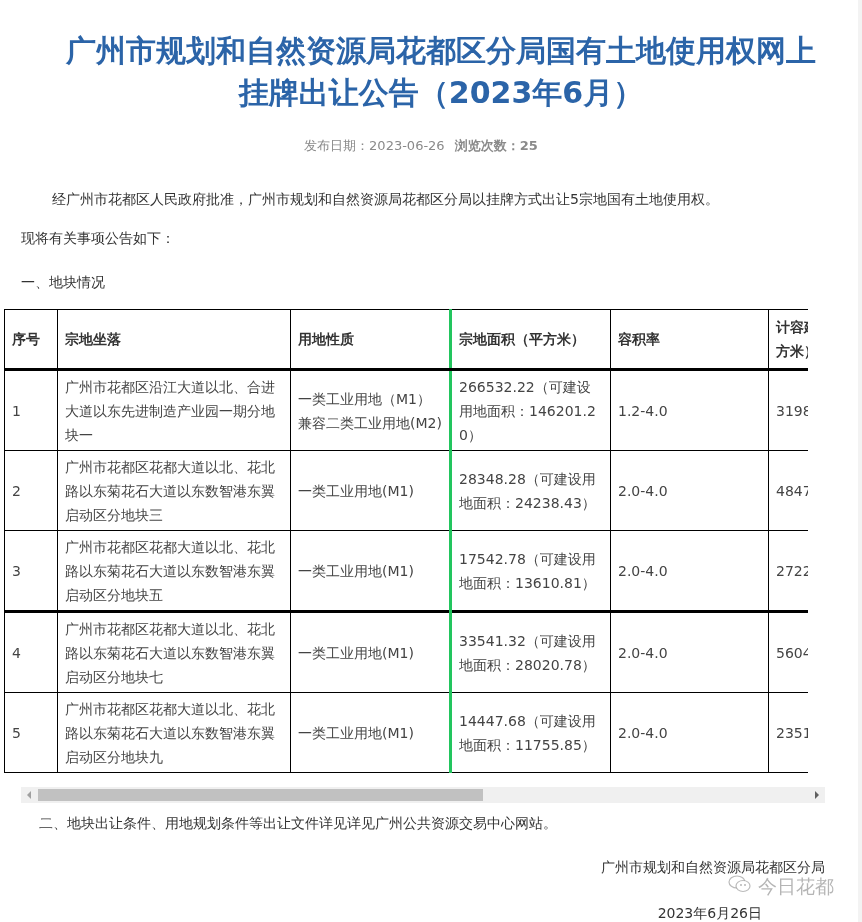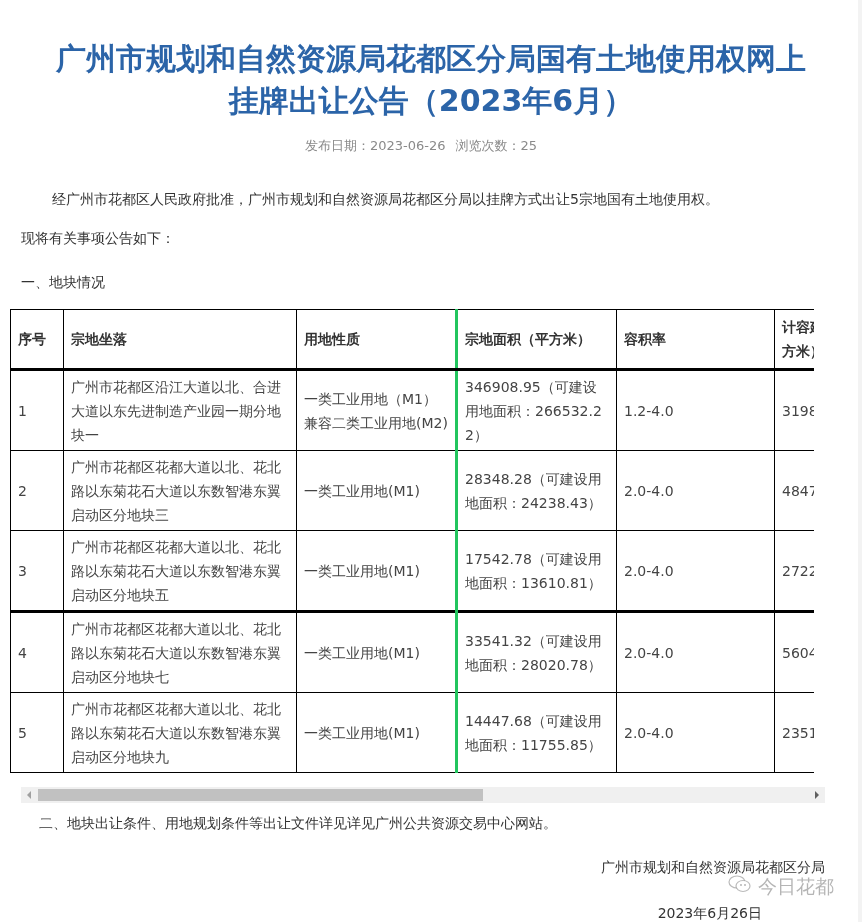--- a/index.html
+++ b/index.html
@@ -9,36 +9,36 @@
     color: #333333;
   }
   .page-scroll-strip {
     position: absolute; right: 0; top: 0; width: 4px; height: 922px;
     background: #f3f3f3;
   }
   .title {
     position: absolute; left: 0; top: 30px; width: 842px;
     text-align: center; color: #2b64a8; font-weight: bold;
     font-size: 30px; line-height: 42px; letter-spacing: 0px;
-    margin: 8px; padding-left: 2px;
+    margin: 0; padding-left: 20px;
   }
   .meta {
     position: absolute; left: 0; top: 137px; width: 842px;
     text-align: center; color: #8a8a8a; font-size: 13px; line-height: 18px;
   }
-  .meta span + span { margin-left: 6px; }
+  .meta span + span { margin-left: 6px; font-weight: bold; }
   .para {
     position: absolute; left: 21px; font-size: 14px; line-height: 20px; color: #333;
     white-space: nowrap;
   }
   .p1 { top: 189px; text-indent: 31px; left: 21px; }
   .p2 { top: 228px; }
   .p3 { top: 272px; }
   .table-wrap {
-    position: absolute; left: 10px; top: 309px; width: 804px; height: 495px;
+    position: absolute; left: 4px; top: 309px; width: 804px; height: 495px;
     overflow: hidden;
   }
   table {
     border-collapse: collapse; table-layout: fixed; width: 900px;
     font-size: 14px; color: #444;
   }
   td, th {
     border: 1px solid #000; padding: 0 7px; vertical-align: middle;
     text-align: left; line-height: 24px; font-weight: normal;
     word-break: break-all; overflow: hidden;
@@ -115,21 +115,21 @@
         <th>宗地面积（平方米）</th>
         <th>容积率</th>
         <th class="c-last">计容建筑面积（平方米）</th>
       </tr>
     </thead>
     <tbody>
       <tr>
         <td>1</td>
         <td>广州市花都区沿江大道以北、合进大道以东先进制造产业园一期分地块一</td>
         <td class="c3">一类工业用地（M1）兼容二类工业用地(M2)</td>
-        <td>346908.95（可建设用地面积：266532.22）</td>
+        <td>266532.22（可建设用地面积：146201.20）</td>
         <td>1.2-4.0</td>
         <td>3198</td>
       </tr>
       <tr>
         <td>2</td>
         <td>广州市花都区花都大道以北、花北路以东菊花石大道以东数智港东翼启动区分地块三</td>
         <td class="c3">一类工业用地(M1)</td>
         <td>28348.28（可建设用地面积：24238.43）</td>
         <td>2.0-4.0</td>
         <td>4847</td>

